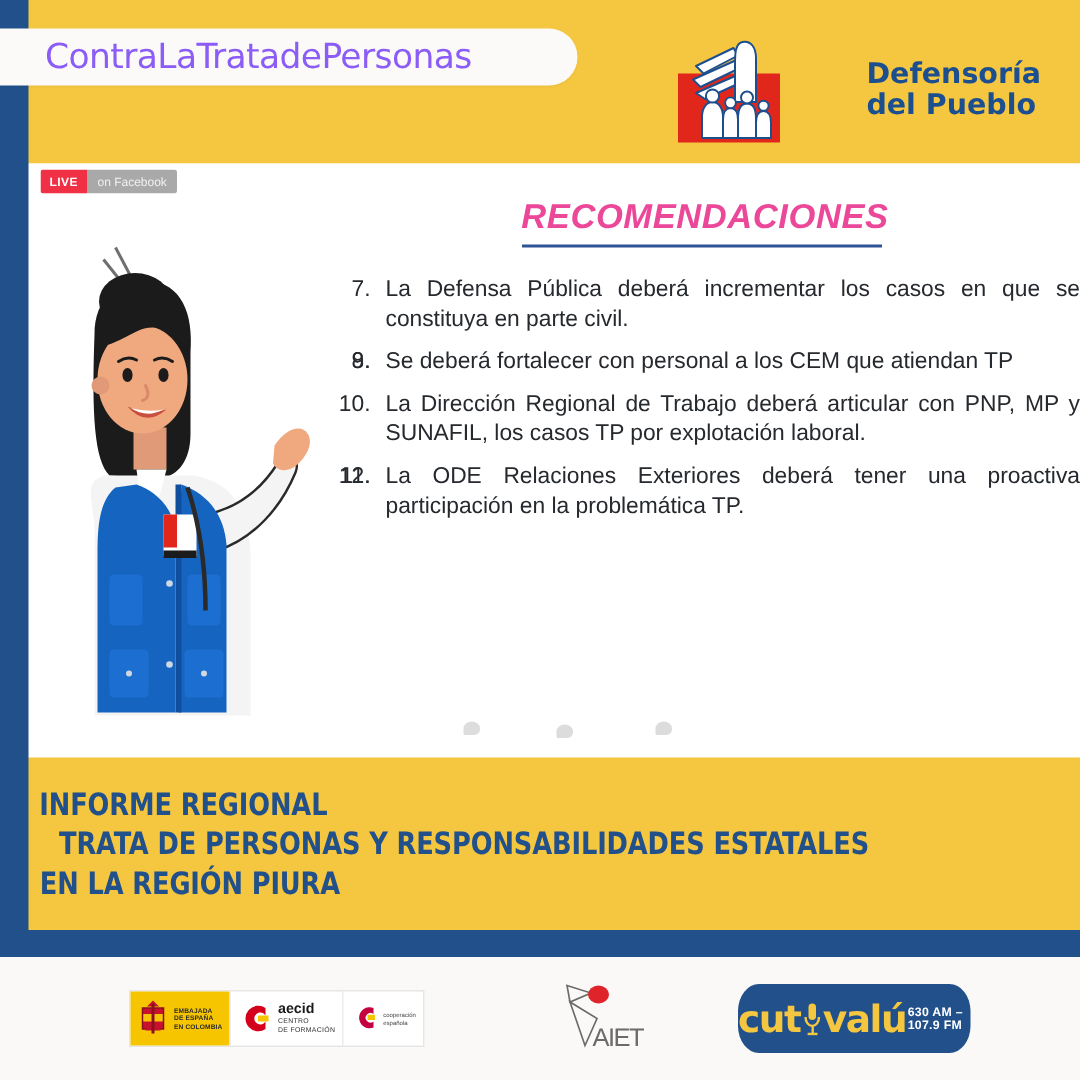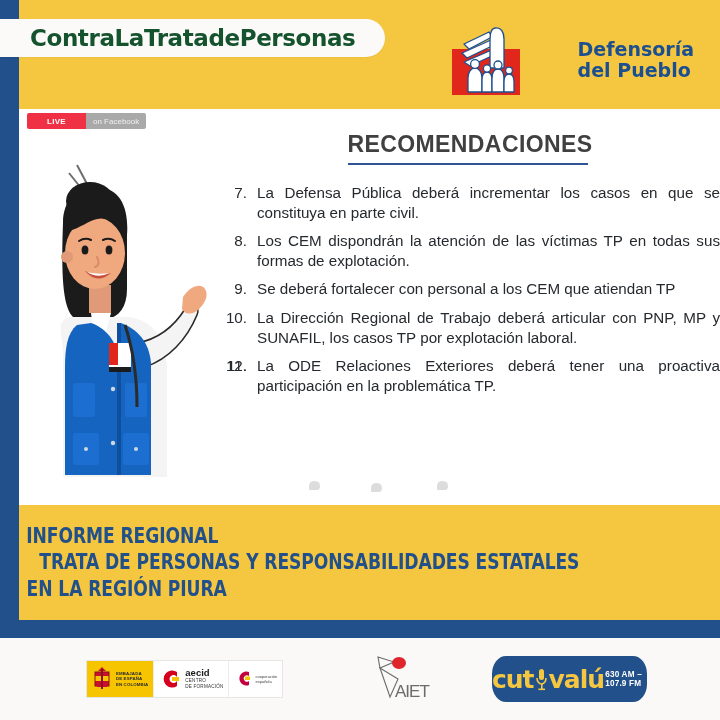--- a/index.html
+++ b/index.html
@@ -16,47 +16,48 @@
 
   
   .header{position:absolute;left:0;top:0;width:720px;height:109px;background:#f5c63f;}
   .title-pill{
     position:absolute;left:0;top:19px;height:38px;width:385px;
     background:#fbfaf8;border-radius:0 19px 19px 0;
     display:flex;align-items:center;z-index:6;
     box-shadow:0 1px 2px rgba(0,0,0,.04);
   }
   .title-pill span{
-    margin-left:30px;color:#14532d;font-size:23px;font-weight:bold;
+    margin-left:30px;color:#8b5cf6;font-size:23px;font-weight:normal;
     letter-spacing:-.4px;font-family:"DejaVu Sans", sans-serif;
   }
 
   
   .dp-logo{position:absolute;right:26px;top:22px;display:flex;align-items:center;gap:11px;}
   .dp-mark{position:relative;width:78px;height:76px;}
   .dp-red{position:absolute;left:3px;top:27px;width:68px;height:46px;background:#e1261c;}
   .dp-hand{position:absolute;left:0;top:0;width:78px;height:76px;}
   .dp-text{color:#1c4f8f;font-size:19px;font-weight:bold;line-height:1.12;font-family:"DejaVu Sans", sans-serif;margin-left:40px;}
 
   
   .stage{position:absolute;left:19px;top:109px;width:701px;height:396px;background:#ffffff;overflow:hidden;}
   .live-badge{position:absolute;left:8px;top:4px;display:flex;height:16px;font-size:8px;
     font-family:"Liberation Sans", sans-serif;overflow:hidden;border-radius:2px;opacity:.95;}
-  .live-badge .live{background:#f0263c;color:#fff;font-weight:bold;padding:0 20px;display:flex;align-items:center;letter-spacing:.3px;}
+  .live-badge .live{background:#f0263c;color:#fff;font-weight:bold;padding:0 6px;display:flex;align-items:center;letter-spacing:.3px;}
   .live-badge .onfb{background:#a5a5a5;color:#f0f0f0;padding:0 7px;display:flex;align-items:center;}
 
   
   .presenter{position:absolute;left:14px;top:48px;width:180px;height:340px;}
 
   
   .slide{position:absolute;left:196px;top:22px;width:505px;}
   .slide h2{
-    margin:0 auto;text-align:center;color:#404040;font-size:23px;font-weight:bold;
+    margin:0 auto;text-align:center;color:#ec4899;font-size:23px;font-weight:bold;
     letter-spacing:.4px;width:240px;padding-bottom:5px;border-bottom:2.5px solid #2f5496;
     font-family:"Liberation Sans", sans-serif;
+    font-style:italic;
   }
   ol.recs{margin:18px 0 0 0;padding:0;list-style:none;}
   ol.recs li{
     position:relative;padding-left:42px;margin-bottom:9px;
     font-size:15.2px;line-height:1.29;color:#262a2e;text-align:justify;
     font-family:"Liberation Sans", sans-serif;
   }
   ol.recs li .num{position:absolute;left:0;top:0;width:32px;text-align:right;color:#262a2e;}
 
   
@@ -202,21 +203,20 @@
 
     <div class="slide">
       <h2>RECOMENDACIONES</h2>
       <ol class="recs">
         <li>
           <span class="num">7.</span>
           <span class="txt">La Defensa Pública deberá incrementar los casos en que se constituya en parte civil.</span>
         </li>
         <li>
           <span class="num">8.</span>
-          <span class="txt">Los CEM dispondrán la atención de las víctimas  TP en todas sus formas de explotación.</span>
         </li>
         <li>
           <span class="num">9.</span>
           <span class="txt">Se deberá fortalecer con personal a los CEM que atiendan TP</span>
         </li>
         <li>
           <span class="num">10.</span>
           <span class="txt">La Dirección Regional de Trabajo deberá articular con PNP, MP y SUNAFIL,  los casos TP por explotación laboral.</span>
         </li>
         <li>

